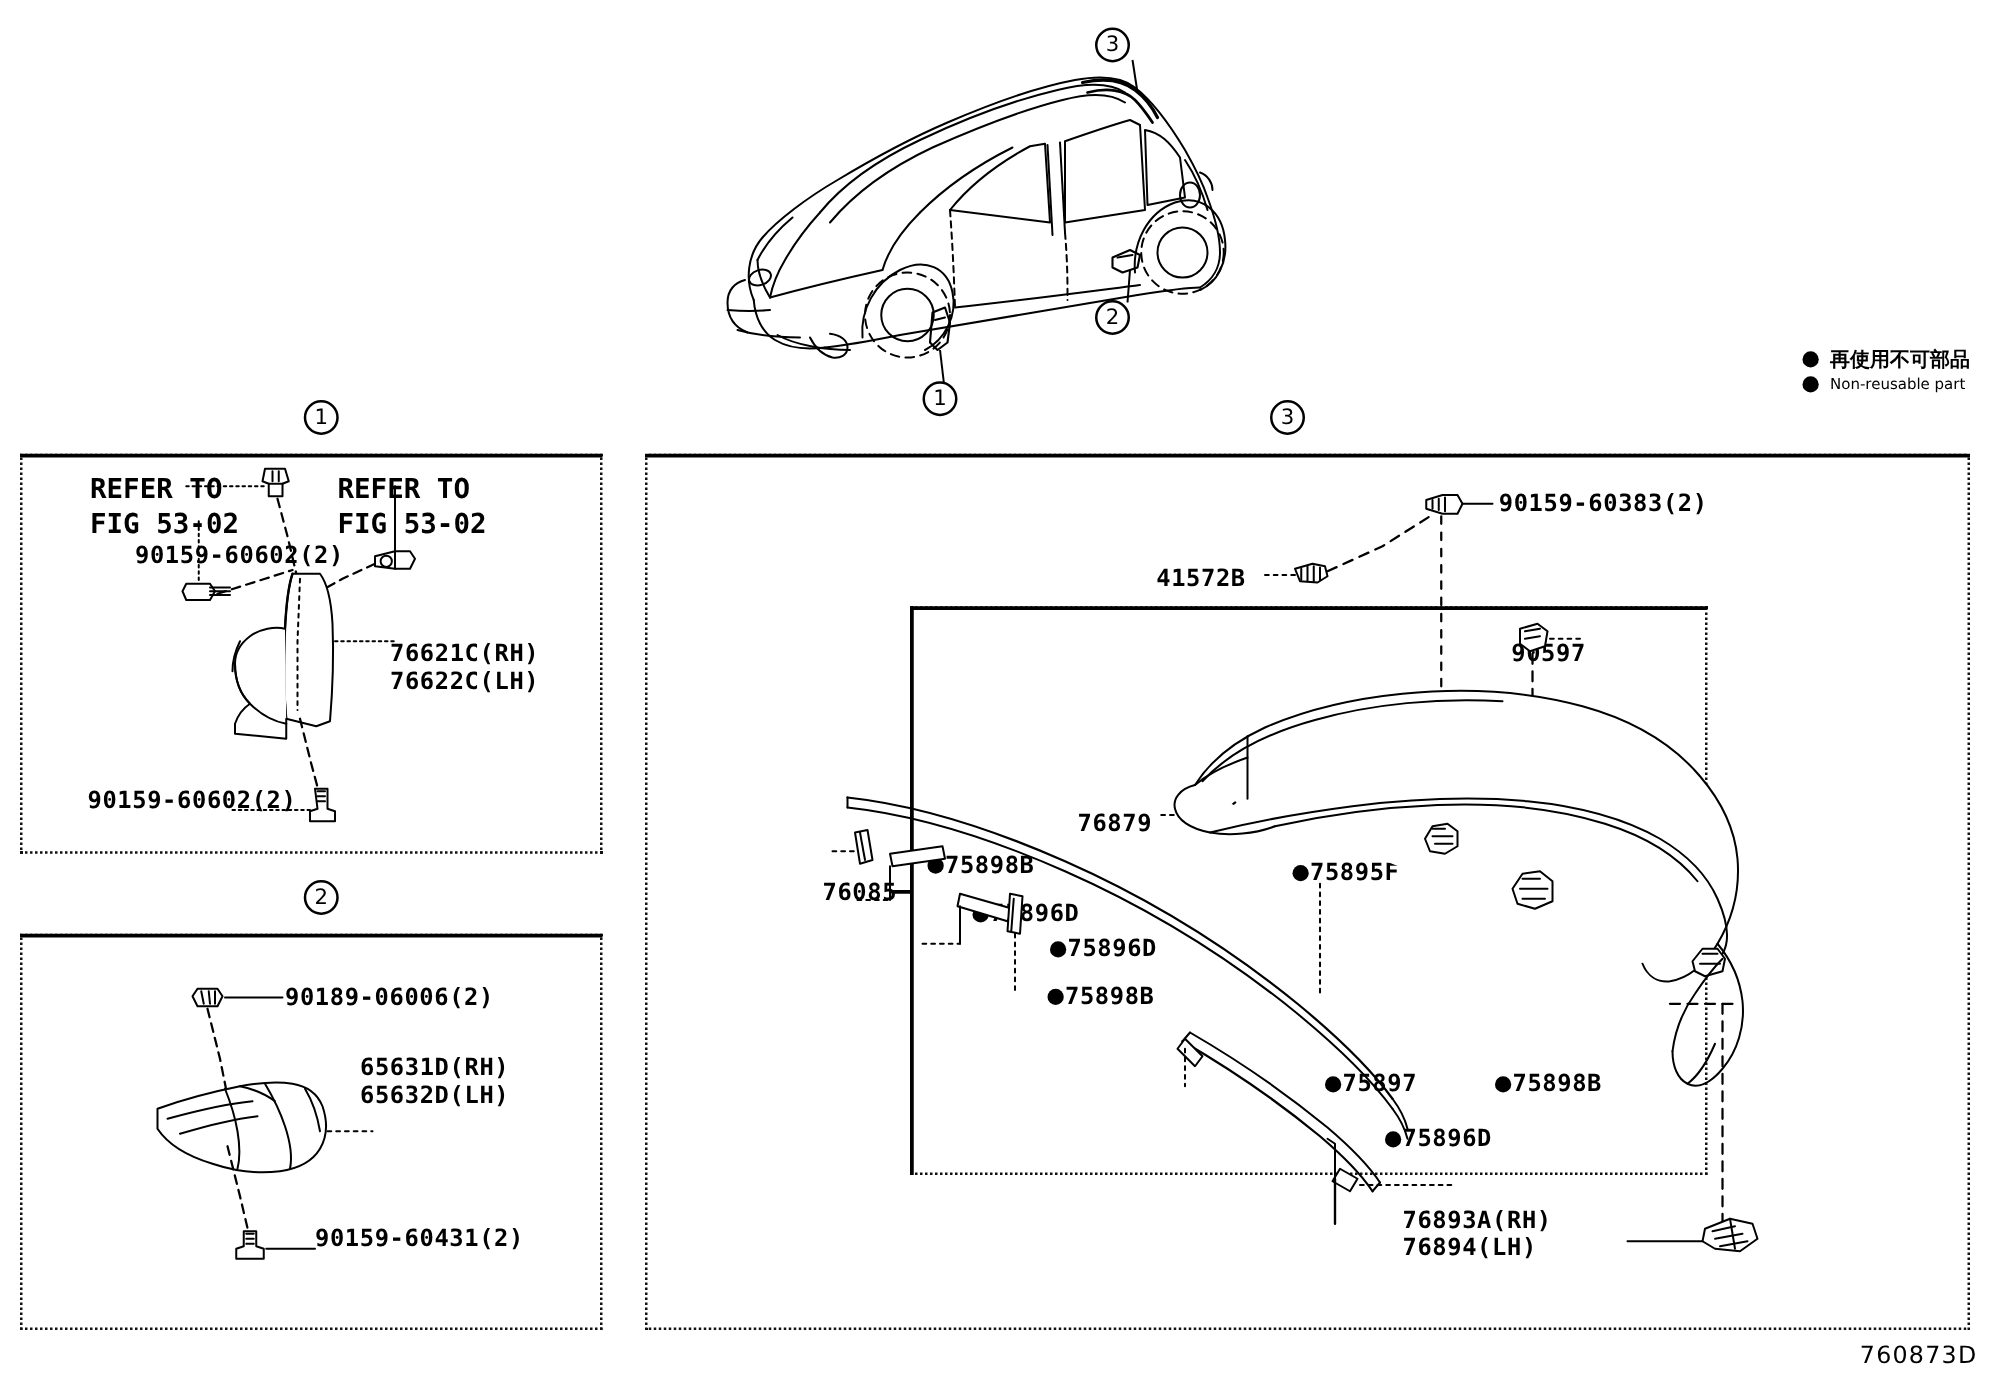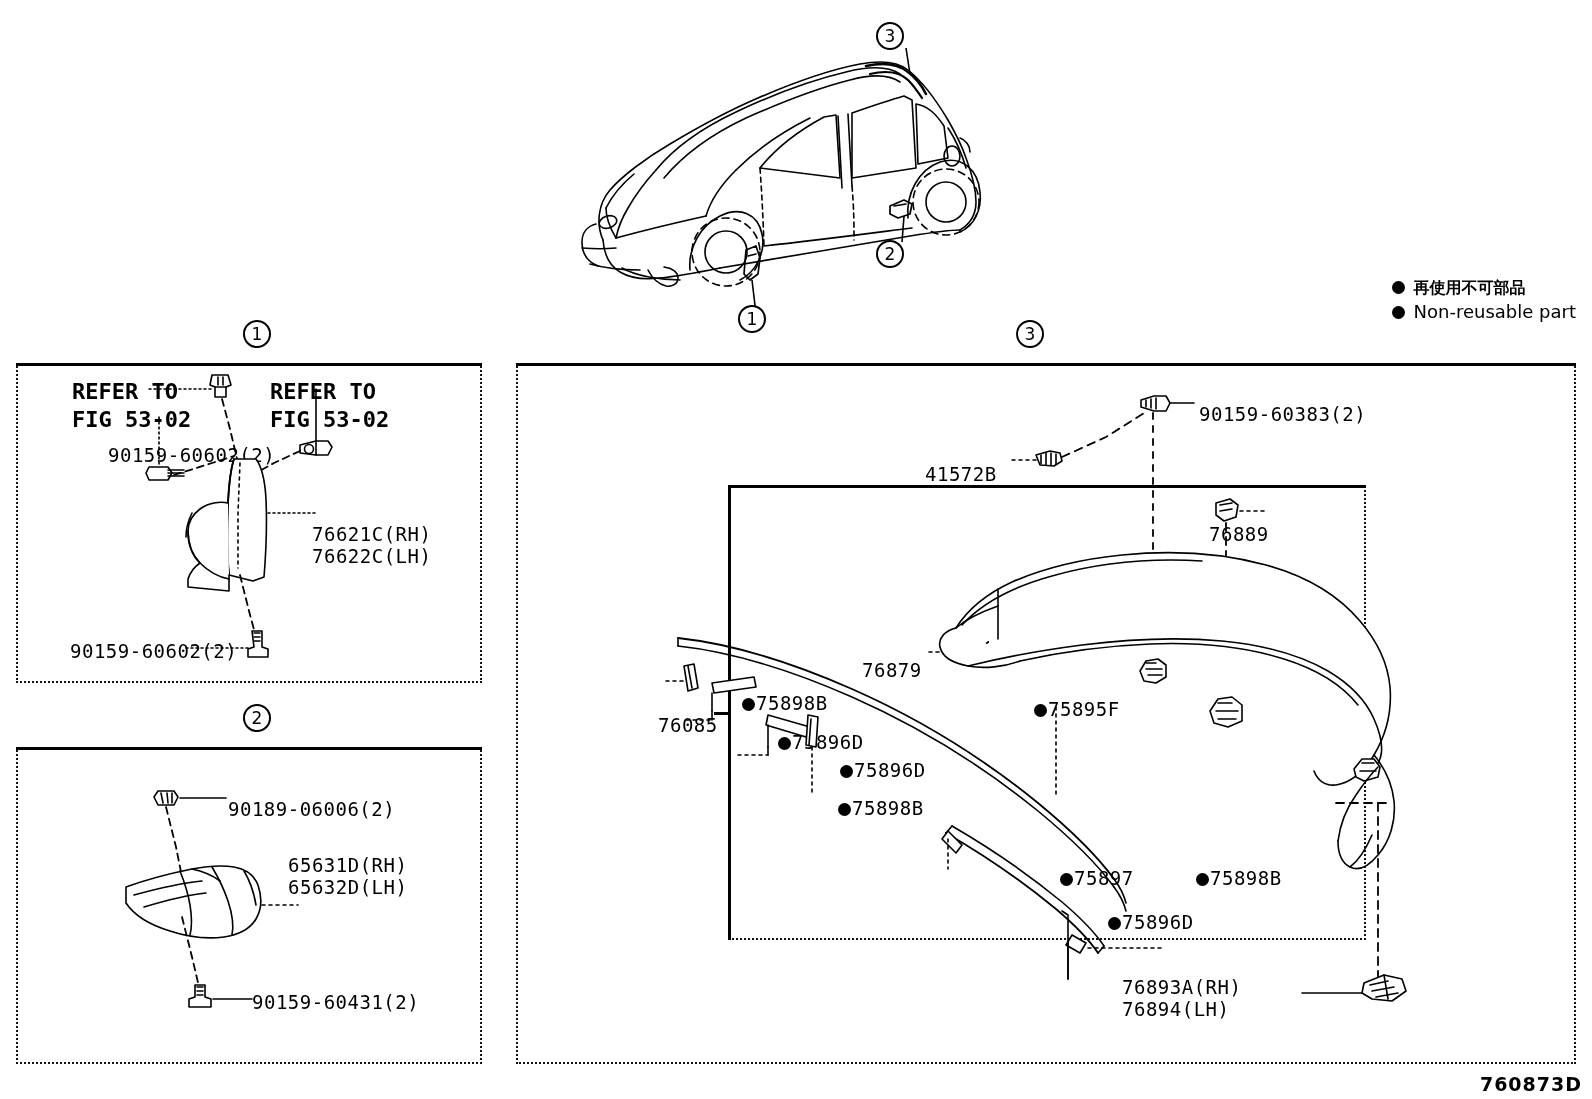--- a/index.html
+++ b/index.html
@@ -13,21 +13,21 @@
   .lbl{
     position:absolute;
     font-family:"DejaVu Sans","Liberation Sans",sans-serif;
     font-weight:bold;
     font-size:19px;
     letter-spacing:0.5px;
     white-space:nowrap;
     line-height:1.18;
     color:#000;
   }
-  .lbl.mono{font-family:"DejaVu Sans Mono","Liberation Mono",monospace;font-weight:normal;margin-top:11px;}
+  .lbl.mono{font-family:"DejaVu Sans Mono","Liberation Mono",monospace;font-weight:bold;}
   .refer{
     position:absolute;
     font-family:"DejaVu Sans Mono","Liberation Mono",monospace;
     font-weight:bold;font-size:22px;line-height:1.25;white-space:pre;
   }
   
   .dot{
     display:inline-block;width:13px;height:13px;border-radius:50%;
     background:#000;vertical-align:-1px;margin-right:1px;
   }
@@ -52,26 +52,26 @@
     border-radius:50%;
     font-family:"DejaVu Sans","Liberation Sans",sans-serif;
     font-size:17px;font-weight:normal;
     display:flex;align-items:center;justify-content:center;
     box-sizing:border-box;background:#fff;
   }
   
   .legend{position:absolute;right:16px;top:276px;font-size:17px;line-height:1.45;}
   .legend .row{display:flex;align-items:center;gap:8px;white-space:nowrap;}
   .legend .txt-ja{font-family:"DejaVu Sans","Liberation Sans",sans-serif;font-weight:bold;font-size:16px;}
-  .legend .txt-en{font-family:"DejaVu Sans","Liberation Sans",sans-serif;font-size:18px;}
+  .legend .txt-en{font-family:"DejaVu Sans","Liberation Sans",sans-serif;font-size:12px;}
   
   .figid{
     position:absolute;right:10px;bottom:4px;
     font-family:"DejaVu Sans","Liberation Sans",sans-serif;
-    font-weight:bold;font-size:19px;letter-spacing:1px;
+    font-weight:normal;font-size:19px;letter-spacing:1px;
   }
   svg{display:block;overflow:visible;}
   .ln{stroke:#000;fill:none;}
 </style>
 </head>
 <body>
 
 <div class="abs" style="left:560px;top:18px;width:450px;height:330px;">
   <svg width="450" height="330" viewBox="0 0 450 330">
     <g class="ln" stroke-width="1.6" stroke-linecap="round" stroke-linejoin="round">
@@ -275,21 +275,21 @@
 <div class="circnum" style="left:1016px;top:320px;">3</div>
 <div class="panel" style="left:516px;top:363px;width:1060px;height:701px;"></div>
 <div class="panel-top" style="left:516px;top:363px;width:1060px;"></div>
 
 <div class="innerbox" style="left:728px;top:485px;width:638px;height:455px;"></div>
 <div class="innerbox-left" style="left:728px;top:485px;height:455px;"></div>
 <div class="innerbox-top" style="left:728px;top:485px;width:638px;"></div>
 
 <div class="lbl mono" style="left:1199px;top:392px;">90159-60383(2)</div>
 <div class="lbl mono" style="left:925px;top:452px;">41572B</div>
-<div class="lbl mono" style="left:1209px;top:512px;">76889</div>
+<div class="lbl mono" style="left:1209px;top:512px;">90597</div>
 <div class="lbl mono" style="left:862px;top:648px;text-align:center;">76879</div>
 <div class="lbl mono" style="left:658px;top:703px;">76085</div>
 
 <div class="lbl mono" style="left:742px;top:681px;">
   <span class="dot"></span><span>75898B</span>
 </div>
 <div class="lbl mono" style="left:778px;top:720px;">
   <span class="dot"></span><span>75896D</span>
 </div>
 <div class="lbl mono" style="left:840px;top:748px;">

